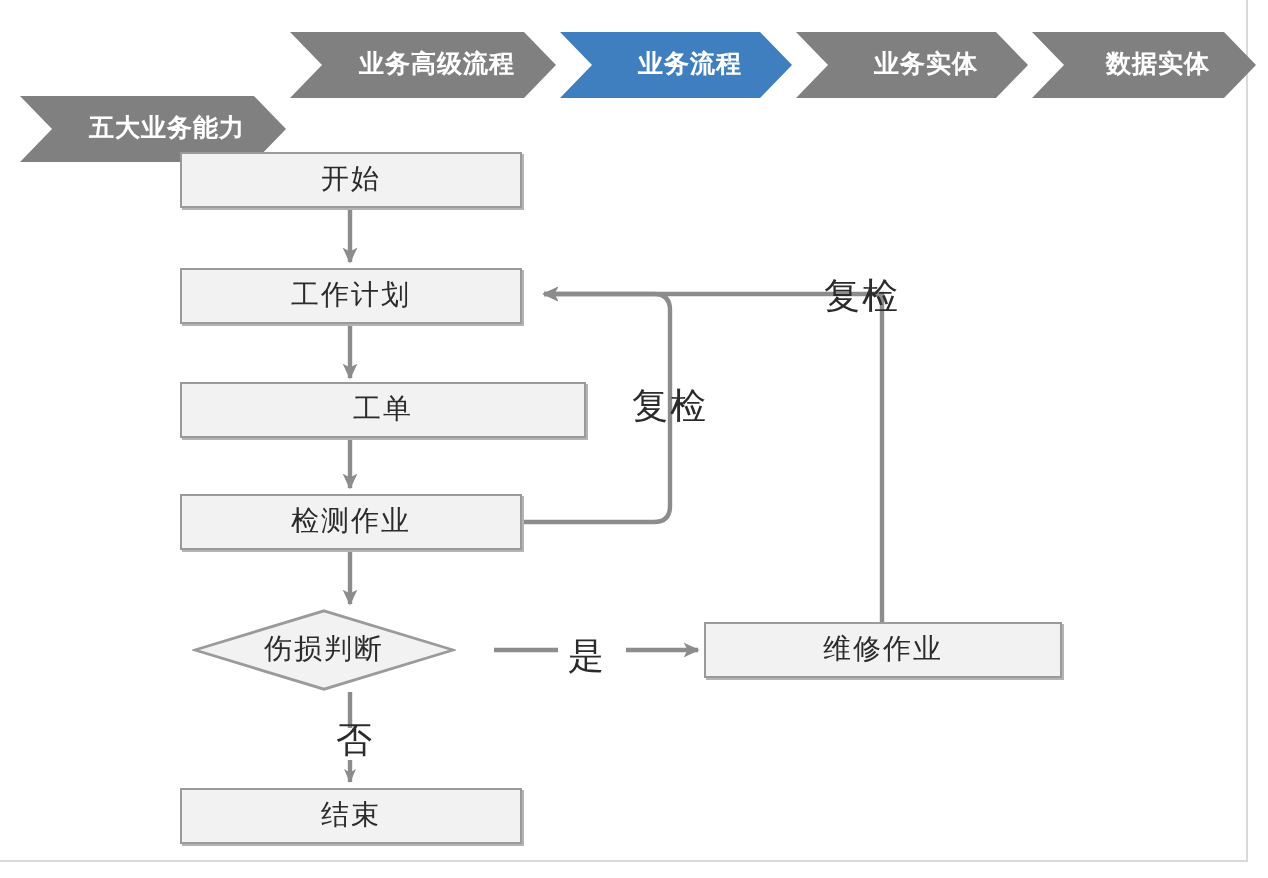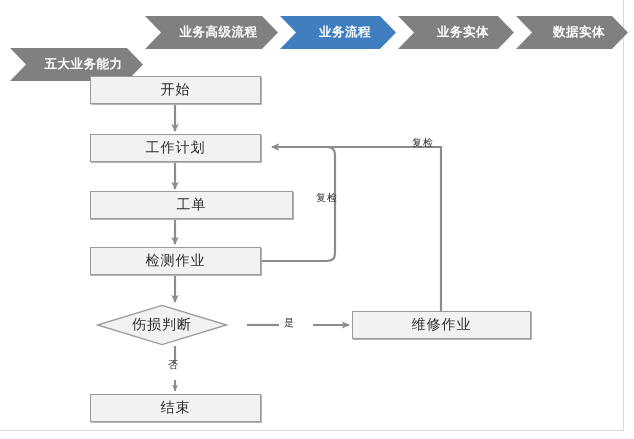--- a/index.html
+++ b/index.html
@@ -87,21 +87,21 @@
     width: 100%; height: 100%;
     display: flex;
     align-items: center;
     justify-content: center;
     font-size: 14px;
     color: #2b2b2b;
     letter-spacing: 1px;
   }
   .edge-label {
     position: absolute;
-    font-size: 10px;
+    font-size: 18px;
     color: #2b2b2b;
     letter-spacing: 1px;
     white-space: nowrap;
   }
   svg.overlay {
     position: absolute;
     left: 0; top: 0;
     width: 634px;
     height: 439px;
     pointer-events: none;

